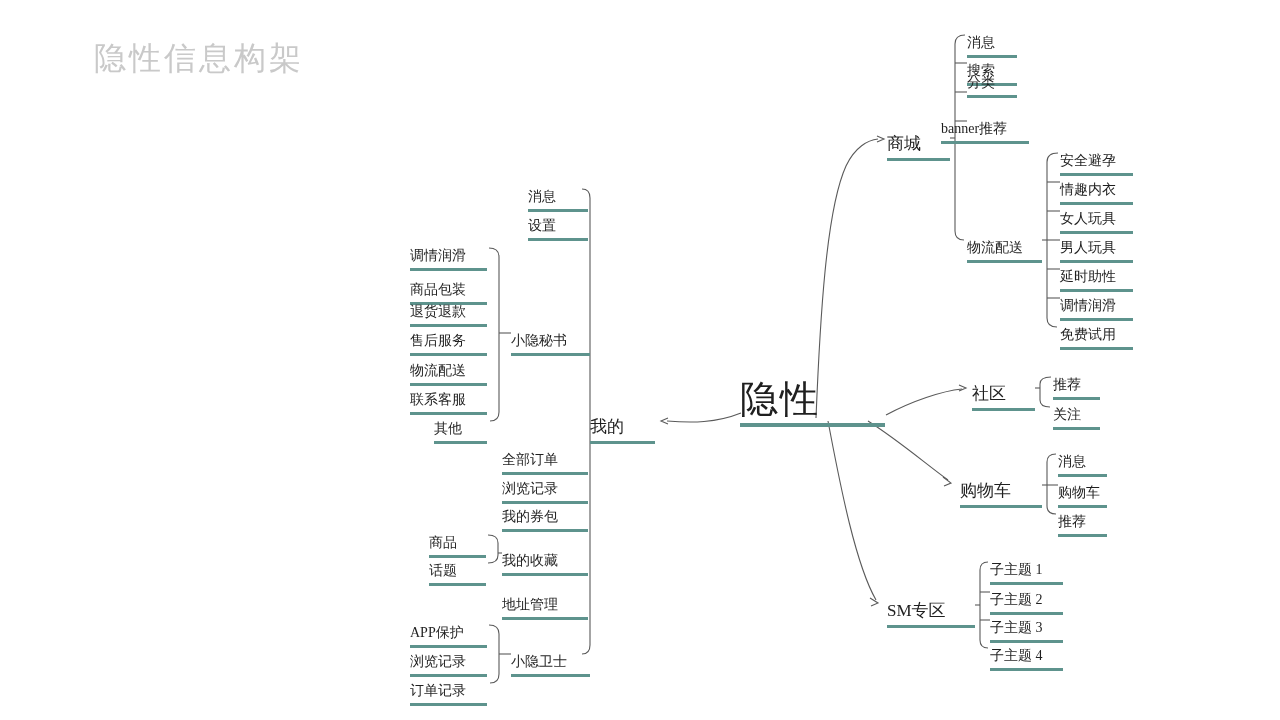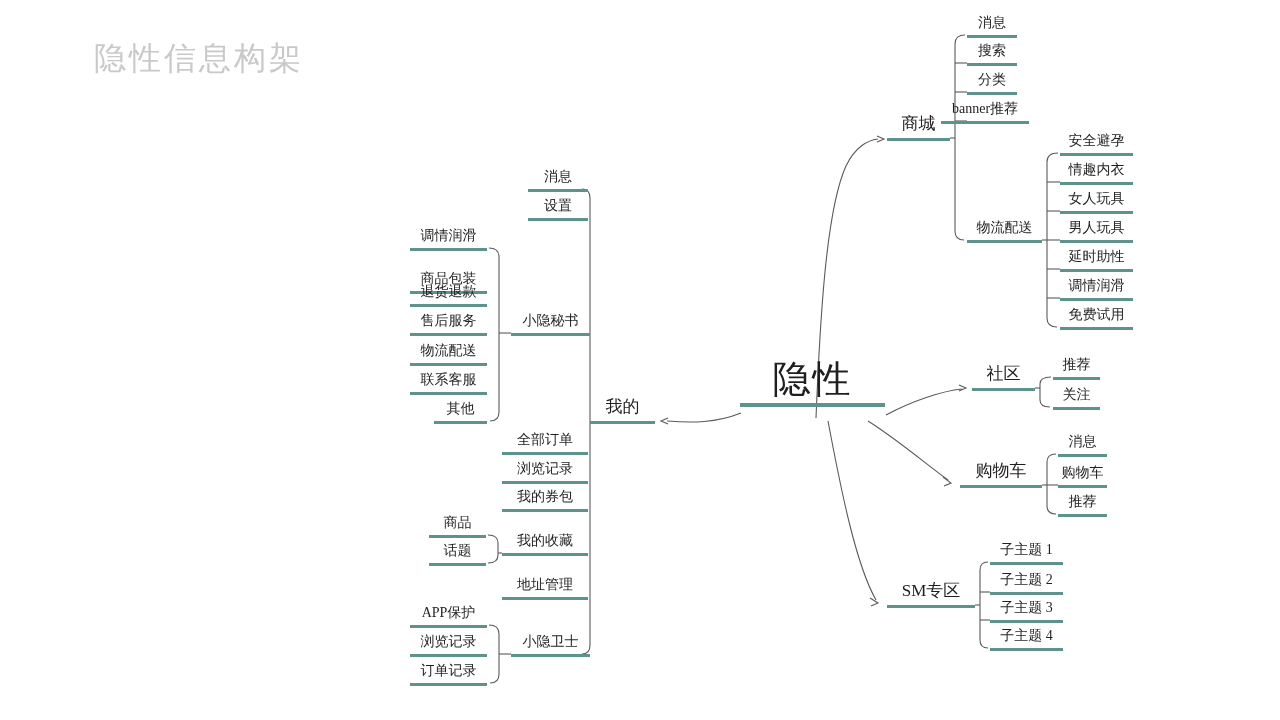--- a/index.html
+++ b/index.html
@@ -6,23 +6,23 @@
     --teal:#5E938D; --line:#5a5a5a; --title-gray:#c9c9c9; --text:#1f1f1f; --bg:#ffffff;
   }
   html,body{margin:0;padding:0;background:#e9e9e9;}
   .stage{position:relative;width:1280px;height:720px;background:var(--bg,#fff);overflow:hidden;
          font-family:"Liberation Serif","DejaVu Serif",serif;}
   .slide-title{position:absolute;left:94px;top:36px;font-size:32px;line-height:44px;
          color:var(--title-gray,#c9c9c9);font-family:"Liberation Sans","DejaVu Sans",sans-serif;
          letter-spacing:3px;font-weight:400;}
   svg.links{position:absolute;left:0;top:0;width:1280px;height:720px;}
   path.link{stroke:var(--line,#5a5a5a);stroke-width:1.1;fill:none;}
-  .node{position:absolute;box-sizing:border-box;color:var(--text,#1f1f1f);text-align:center;
+  .node{position:absolute;box-sizing:border-box;color:var(--text,#1f1f1f);text-align:left;
         font-size:14px;line-height:18px;padding-bottom:3px;
-        border-bottom:3px solid var(--teal,#5E938D);white-space:nowrap;}
+        border-bottom:3px solid var(--teal,#5E938D);white-space:nowrap;margin-top:20px;}
   .node-main{font-size:17px;line-height:20px;padding-bottom:4px;}
   .node-center{font-size:38px;line-height:42px;border-bottom-width:4px;letter-spacing:2px;}
 </style>
 </head>
 <body>
 
 <div class="stage">
 
   <div class="slide-title">隐性信息构架</div>
 
@@ -69,42 +69,42 @@
     <path class="link" d="M 975,605 L 980,605"></path>
   </svg>
 
   <div class="node node-center" style="left:740px;top:358px;width:145px">隐性</div>
 
   <div class="node node-main" style="left:590px;top:397px;width:65px">我的</div>
   <div class="node" style="left:528px;top:168px;width:60px">消息</div>
   <div class="node" style="left:528px;top:197px;width:60px">设置</div>
   <div class="node" style="left:511px;top:312px;width:79px">小隐秘书</div>
   <div class="node" style="left:410px;top:227px;width:77px">调情润滑</div>
-  <div class="node" style="left:410px;top:270px;width:77px">商品包装</div>
+  <div class="node" style="left:410px;top:261px;width:77px">商品包装</div>
   <div class="node" style="left:410px;top:283px;width:77px">退货退款</div>
   <div class="node" style="left:410px;top:312px;width:77px">售后服务</div>
   <div class="node" style="left:410px;top:342px;width:77px">物流配送</div>
   <div class="node" style="left:410px;top:371px;width:77px">联系客服</div>
   <div class="node" style="left:434px;top:400px;width:53px">其他</div>
   <div class="node" style="left:502px;top:431px;width:86px">全部订单</div>
   <div class="node" style="left:502px;top:460px;width:86px">浏览记录</div>
   <div class="node" style="left:502px;top:488px;width:86px">我的券包</div>
   <div class="node" style="left:502px;top:532px;width:86px">我的收藏</div>
   <div class="node" style="left:429px;top:514px;width:57px">商品</div>
   <div class="node" style="left:429px;top:542px;width:57px">话题</div>
   <div class="node" style="left:502px;top:576px;width:86px">地址管理</div>
   <div class="node" style="left:511px;top:633px;width:79px">小隐卫士</div>
   <div class="node" style="left:410px;top:604px;width:77px">APP保护</div>
   <div class="node" style="left:410px;top:633px;width:77px">浏览记录</div>
   <div class="node" style="left:410px;top:662px;width:77px">订单记录</div>
 
   <div class="node node-main" style="left:887px;top:114px;width:63px">商城</div>
   <div class="node" style="left:967px;top:14px;width:50px">消息</div>
   <div class="node" style="left:967px;top:42px;width:50px">搜索</div>
-  <div class="node" style="left:967px;top:71px;width:50px">分类</div>
+  <div class="node" style="left:967px;top:54px;width:50px">分类</div>
   <div class="node" style="left:941px;top:100px;width:88px">banner推荐</div>
   <div class="node" style="left:967px;top:219px;width:75px">物流配送</div>
   <div class="node" style="left:1060px;top:132px;width:73px">安全避孕</div>
   <div class="node" style="left:1060px;top:161px;width:73px">情趣内衣</div>
   <div class="node" style="left:1060px;top:190px;width:73px">女人玩具</div>
   <div class="node" style="left:1060px;top:219px;width:73px">男人玩具</div>
   <div class="node" style="left:1060px;top:248px;width:73px">延时助性</div>
   <div class="node" style="left:1060px;top:277px;width:73px">调情润滑</div>
   <div class="node" style="left:1060px;top:306px;width:73px">免费试用</div>
 

